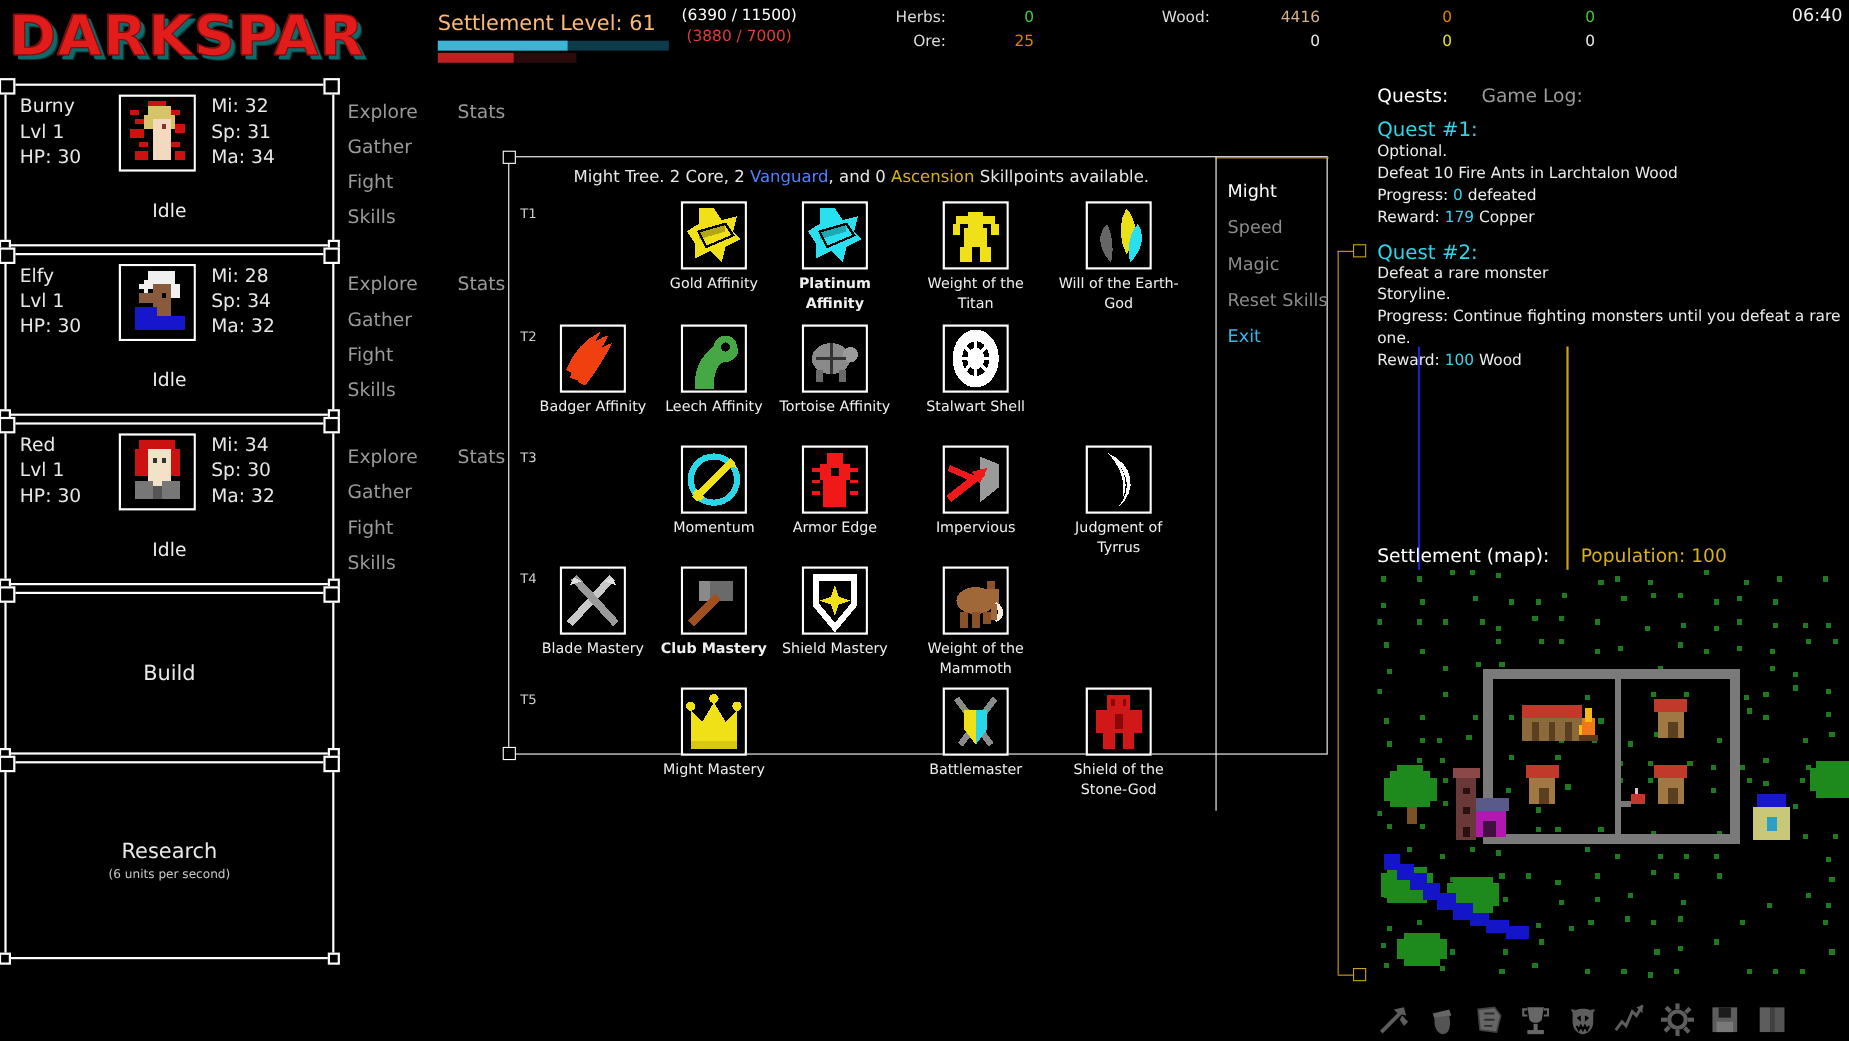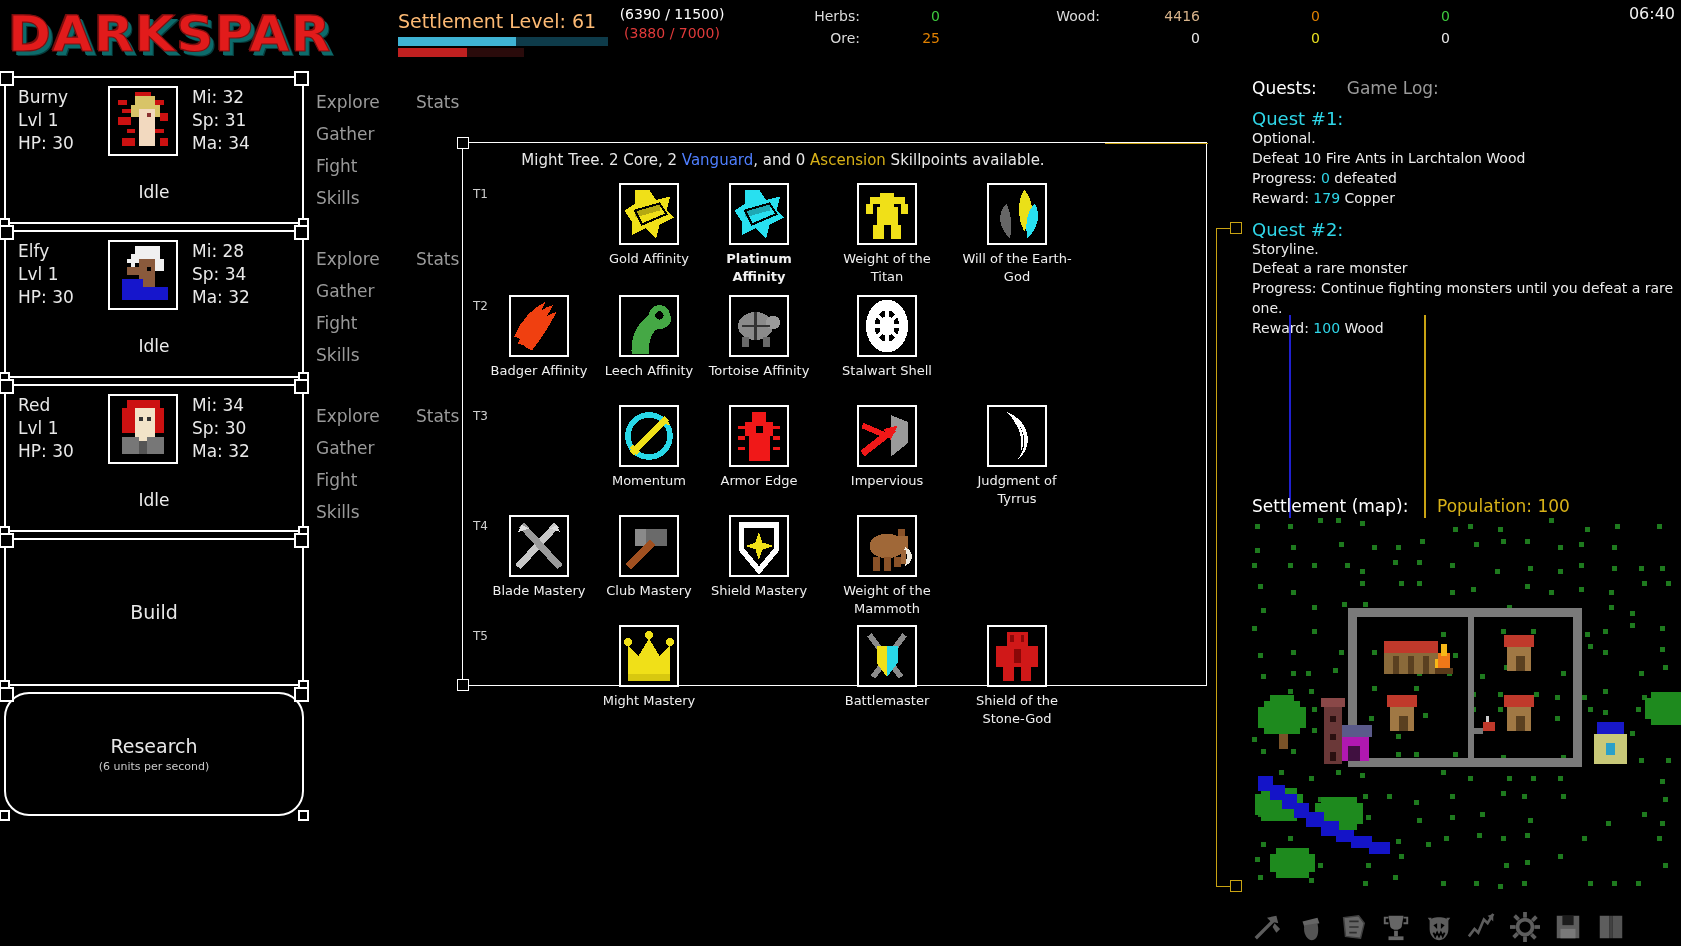--- a/index.html
+++ b/index.html
@@ -81,21 +81,21 @@
   .char-portrait {
     width:70px; height:70px; border:2px solid #fff; margin:0 8px;
     image-rendering: pixelated; overflow:hidden; flex:0 0 auto; background:#000;
   }
   .char-portrait svg { display:block; width:100%; height:100%; }
   .char-stats-right { width:82px; font-size:17px; line-height:1.35; text-align:left; padding-left:6px; }
   .char-status { text-align:center; font-size:17px; color:#ededed; margin-top:4px; }
 
   .build-panel { height:148px; display:flex; align-items:center; justify-content:center; }
   .build-panel .blabel { font-size:19px; }
-  .research-panel { height:124px; display:flex; flex-direction:column; align-items:center; justify-content:center;border-radius:25px; }
+  .research-panel { height:180px; display:flex; flex-direction:column; align-items:center; justify-content:center; }
   .research-panel .rlabel { font-size:19px; }
   .research-panel .rsub { font-size:11px; color:#c9c9c9; margin-top:3px; }
 
   
   .act-menu { position:absolute; font-size:17px; color:#9a9a9a; line-height:32px; }
   .act-menu .col1 { position:absolute; left:0; top:0; width:90px; }
   .act-menu .col2 { position:absolute; left:100px; top:0; width:90px; }
   .act-item { cursor:default; }
 
   
@@ -567,21 +567,21 @@
               <svg viewBox="0 0 16 16" shape-rendering="crispEdges">
                 <rect width="16" height="16" fill="#000"></rect>
                 <line x1="2" y1="14" x2="13" y2="2" stroke="#c8c8c8" stroke-width="2"></line>
                 <line x1="14" y1="14" x2="3" y2="2" stroke="#9a9a9a" stroke-width="2"></line>
                 <polygon points="13,2 14,4 11,3" fill="#e0e0e0"></polygon>
                 <polygon points="3,2 5,3 2,4" fill="#e0e0e0"></polygon>
               </svg>
             </div>
             <div class="nlabel">Blade Mastery</div>
           </div>
-          <div class="node" style="left: 130px; top: 4px;">
+          <div class="node" style="left: 130px; top: 4px; font-weight: bold;">
             <div class="icon-box">
               <svg viewBox="0 0 16 16" shape-rendering="crispEdges">
                 <rect width="16" height="16" fill="#000"></rect>
                 <rect x="4" y="3" width="9" height="5" fill="#6a6a6a"></rect>
                 <rect x="4" y="3" width="3" height="5" fill="#8a8a8a"></rect>
                 <line x1="2" y1="14" x2="9" y2="7" stroke="#a05020" stroke-width="2.2"></line>
               </svg>
             </div>
             <div class="nlabel">Club Mastery</div>
           </div>
@@ -654,20 +654,27 @@
             </div>
             <div class="nlabel">Shield of the Stone-God</div>
           </div>
         </div>
       </div>
 
     <div class="divider" id="div-blue"></div>
     <div class="divider" id="div-gold"></div>
 
     <div id="tree-menu-top-line"></div>
+    <div id="tree-menu">
+        <div class="mitem m-active">Might</div>
+        <div class="mitem m-dim">Speed</div>
+        <div class="mitem m-dim">Magic</div>
+        <div class="mitem m-dim">Reset Skills</div>
+        <div class="mitem m-exit">Exit</div>
+      </div>
   </div>
 
   <div id="yellow-frame"></div>
   <div id="yellow-frame-top"></div>
   <div id="yellow-frame-box"></div>
   <div id="yellow-frame-bot"></div>
   <div id="yellow-frame-boxb"></div>
 
   <div id="rightpanel">
 
@@ -679,22 +686,22 @@
     <div id="quest-list">
         <div class="quest-block">
           <div class="quest-title">Quest #1:</div>
           <div class="quest-line">Optional.</div>
           <div class="quest-line">Defeat 10 Fire Ants in Larchtalon Wood</div>
           <div class="quest-line"><span>Progress: </span><span class="q-accent">0</span><span> defeated</span></div>
           <div class="quest-line"><span>Reward: </span><span class="q-accent">179</span><span> Copper</span></div>
         </div>
         <div class="quest-block">
           <div class="quest-title">Quest #2:</div>
+          <div class="quest-line">Defeat a rare monster</div>
           <div class="quest-line">Storyline.</div>
-          <div class="quest-line">Defeat a rare monster</div>
           <div class="quest-line">Progress: Continue fighting monsters until you defeat a rare one.</div>
           <div class="quest-line"><span>Reward: </span><span class="q-accent">100</span><span> Wood</span></div>
         </div>
       </div>
 
     <div id="map-header">
       <div class="mh-label">Settlement (map):</div>
       <div class="mh-pop">Population: 100</div>
     </div>
 

